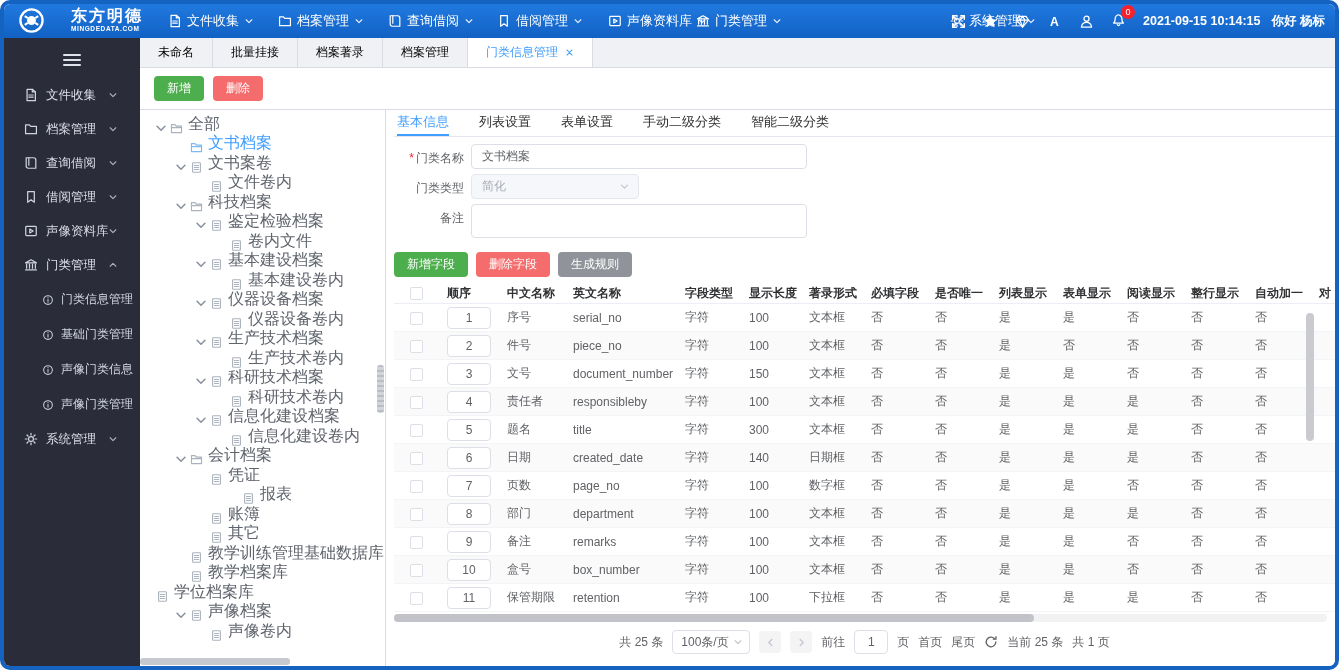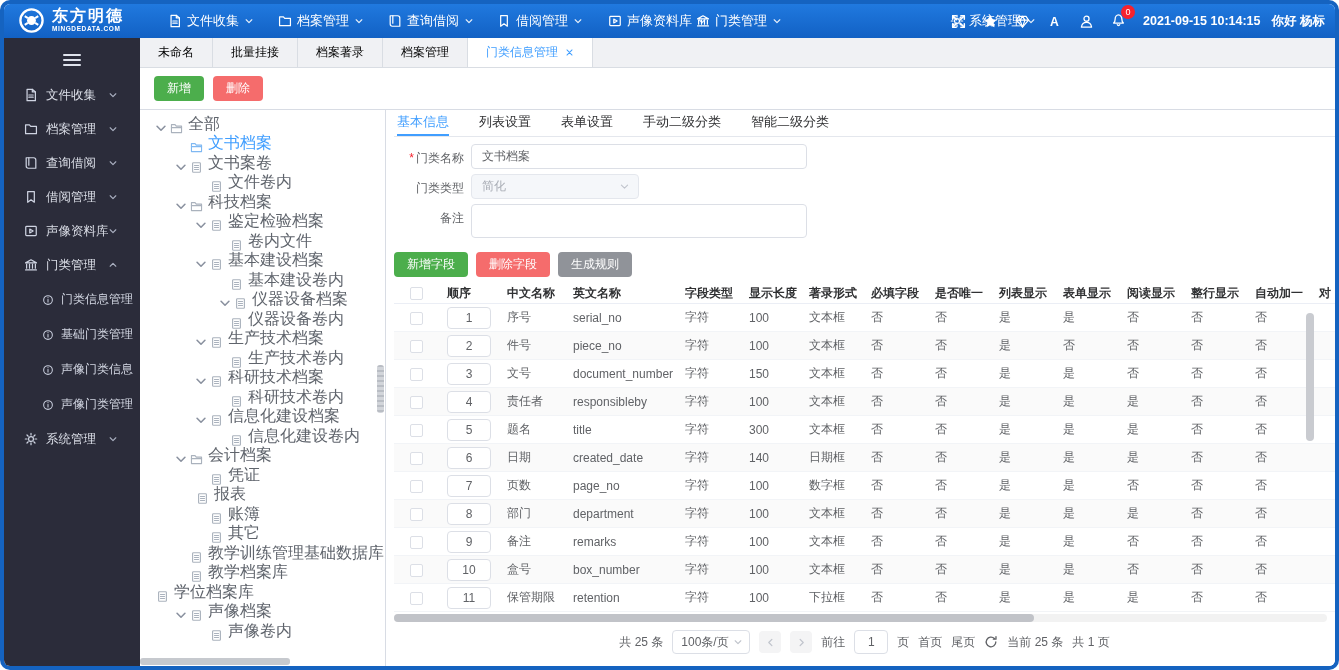--- a/index.html
+++ b/index.html
@@ -6,21 +6,21 @@
   html,body { width:1339px; height:670px; }
   body { font-family:"Liberation Sans","DejaVu Sans",sans-serif; background:#fff; }
   .shell { width:1339px; height:670px; background:#1563c0; border-radius:10px; padding:4px; }
   .win { width:100%; height:100%; background:#fff; border-radius:6px; overflow:hidden; position:relative; }
 
   
   .topbar { position:absolute; left:0; top:0; width:1331px; height:34px;
     background:linear-gradient(180deg,#2079df 0%,#1261c4 100%); color:#fff; z-index:5; }
   .brand { position:absolute; left:14px; top:3px; display:flex; align-items:center; gap:7px; }
   .brand .logo { width:27px; height:27px; }
-  .brand-text { line-height:1; }
+  .brand-text { line-height:1;margin-left:19px; }
   .brand-name { font-size:16px; font-weight:bold; letter-spacing:2px; }
   .brand-domain { font-size:6.5px; letter-spacing:.6px; margin-top:2px; font-weight:bold; }
   .top-menu { position:absolute; top:0; height:34px; display:flex; align-items:center; gap:5px;
     font-size:13px; cursor:pointer; white-space:nowrap; }
   .top-menu .ic { width:14px; height:14px; }
   .top-menu .caret { width:10px; height:10px; opacity:.9; }
   .top-actions { position:absolute; right:10px; top:0; height:34px; display:flex; align-items:center; gap:17px; }
   .top-actions .ic { width:15px; height:15px; }
   .bell-wrap { position:relative; }
   .badge { position:absolute; top:-7px; right:-9px; min-width:14px; height:14px; border-radius:8px;
@@ -565,104 +565,104 @@
               <div class="tree-row" style="padding-left: 74px;">
                 <span class="spacer"></span>
                 <span class="ic ticon">
                   <svg viewBox="0 0 16 16" fill="none" stroke="currentColor" stroke-width="1.4" stroke-linecap="round" stroke-linejoin="round">
                     <rect x="3.2" y="2.2" width="9.6" height="11.6" rx="1"></rect>
                     <path d="M5.5 5.5h5M5.5 8h5M5.5 10.5h5"></path>
                   </svg>
                 </span>
                 <span>基本建设卷内</span>
               </div>
-              <div class="tree-row" style="padding-left: 54px; margin-left: 24px;">
-                <span class="ic arrow">
-                  <svg viewBox="0 0 16 16" fill="none" stroke="currentColor" stroke-width="1.8" stroke-linecap="round" stroke-linejoin="round">
-                    <path d="M3.5 6L8 10.5 12.5 6"></path>
-                  </svg>
-                </span>
-                <span class="ic ticon">
-                  <svg viewBox="0 0 16 16" fill="none" stroke="currentColor" stroke-width="1.4" stroke-linecap="round" stroke-linejoin="round">
-                    <rect x="3.2" y="2.2" width="9.6" height="11.6" rx="1"></rect>
-                    <path d="M5.5 5.5h5M5.5 8h5M5.5 10.5h5"></path>
-                  </svg>
-                </span>
-                <span>仪器设备档案</span>
-              </div>
-              <div class="tree-row" style="padding-left: 74px;">
-                <span class="spacer"></span>
-                <span class="ic ticon">
-                  <svg viewBox="0 0 16 16" fill="none" stroke="currentColor" stroke-width="1.4" stroke-linecap="round" stroke-linejoin="round">
-                    <rect x="3.2" y="2.2" width="9.6" height="11.6" rx="1"></rect>
-                    <path d="M5.5 5.5h5M5.5 8h5M5.5 10.5h5"></path>
-                  </svg>
-                </span>
-                <span>仪器设备卷内</span>
-              </div>
               <div class="tree-row" style="padding-left: 54px;">
                 <span class="ic arrow">
                   <svg viewBox="0 0 16 16" fill="none" stroke="currentColor" stroke-width="1.8" stroke-linecap="round" stroke-linejoin="round">
                     <path d="M3.5 6L8 10.5 12.5 6"></path>
                   </svg>
                 </span>
                 <span class="ic ticon">
                   <svg viewBox="0 0 16 16" fill="none" stroke="currentColor" stroke-width="1.4" stroke-linecap="round" stroke-linejoin="round">
                     <rect x="3.2" y="2.2" width="9.6" height="11.6" rx="1"></rect>
                     <path d="M5.5 5.5h5M5.5 8h5M5.5 10.5h5"></path>
                   </svg>
                 </span>
-                <span>生产技术档案</span>
+                <span>仪器设备档案</span>
               </div>
               <div class="tree-row" style="padding-left: 74px;">
                 <span class="spacer"></span>
                 <span class="ic ticon">
                   <svg viewBox="0 0 16 16" fill="none" stroke="currentColor" stroke-width="1.4" stroke-linecap="round" stroke-linejoin="round">
                     <rect x="3.2" y="2.2" width="9.6" height="11.6" rx="1"></rect>
                     <path d="M5.5 5.5h5M5.5 8h5M5.5 10.5h5"></path>
                   </svg>
                 </span>
-                <span>生产技术卷内</span>
+                <span>仪器设备卷内</span>
               </div>
               <div class="tree-row" style="padding-left: 54px;">
                 <span class="ic arrow">
                   <svg viewBox="0 0 16 16" fill="none" stroke="currentColor" stroke-width="1.8" stroke-linecap="round" stroke-linejoin="round">
                     <path d="M3.5 6L8 10.5 12.5 6"></path>
                   </svg>
                 </span>
                 <span class="ic ticon">
                   <svg viewBox="0 0 16 16" fill="none" stroke="currentColor" stroke-width="1.4" stroke-linecap="round" stroke-linejoin="round">
                     <rect x="3.2" y="2.2" width="9.6" height="11.6" rx="1"></rect>
                     <path d="M5.5 5.5h5M5.5 8h5M5.5 10.5h5"></path>
                   </svg>
                 </span>
-                <span>科研技术档案</span>
+                <span>生产技术档案</span>
               </div>
               <div class="tree-row" style="padding-left: 74px;">
                 <span class="spacer"></span>
                 <span class="ic ticon">
                   <svg viewBox="0 0 16 16" fill="none" stroke="currentColor" stroke-width="1.4" stroke-linecap="round" stroke-linejoin="round">
                     <rect x="3.2" y="2.2" width="9.6" height="11.6" rx="1"></rect>
                     <path d="M5.5 5.5h5M5.5 8h5M5.5 10.5h5"></path>
                   </svg>
                 </span>
-                <span>科研技术卷内</span>
+                <span>生产技术卷内</span>
               </div>
               <div class="tree-row" style="padding-left: 54px;">
                 <span class="ic arrow">
                   <svg viewBox="0 0 16 16" fill="none" stroke="currentColor" stroke-width="1.8" stroke-linecap="round" stroke-linejoin="round">
                     <path d="M3.5 6L8 10.5 12.5 6"></path>
                   </svg>
                 </span>
                 <span class="ic ticon">
                   <svg viewBox="0 0 16 16" fill="none" stroke="currentColor" stroke-width="1.4" stroke-linecap="round" stroke-linejoin="round">
                     <rect x="3.2" y="2.2" width="9.6" height="11.6" rx="1"></rect>
                     <path d="M5.5 5.5h5M5.5 8h5M5.5 10.5h5"></path>
                   </svg>
                 </span>
+                <span>科研技术档案</span>
+              </div>
+              <div class="tree-row" style="padding-left: 74px;">
+                <span class="spacer"></span>
+                <span class="ic ticon">
+                  <svg viewBox="0 0 16 16" fill="none" stroke="currentColor" stroke-width="1.4" stroke-linecap="round" stroke-linejoin="round">
+                    <rect x="3.2" y="2.2" width="9.6" height="11.6" rx="1"></rect>
+                    <path d="M5.5 5.5h5M5.5 8h5M5.5 10.5h5"></path>
+                  </svg>
+                </span>
+                <span>科研技术卷内</span>
+              </div>
+              <div class="tree-row" style="padding-left: 54px;">
+                <span class="ic arrow">
+                  <svg viewBox="0 0 16 16" fill="none" stroke="currentColor" stroke-width="1.8" stroke-linecap="round" stroke-linejoin="round">
+                    <path d="M3.5 6L8 10.5 12.5 6"></path>
+                  </svg>
+                </span>
+                <span class="ic ticon">
+                  <svg viewBox="0 0 16 16" fill="none" stroke="currentColor" stroke-width="1.4" stroke-linecap="round" stroke-linejoin="round">
+                    <rect x="3.2" y="2.2" width="9.6" height="11.6" rx="1"></rect>
+                    <path d="M5.5 5.5h5M5.5 8h5M5.5 10.5h5"></path>
+                  </svg>
+                </span>
                 <span>信息化建设档案</span>
               </div>
               <div class="tree-row" style="padding-left: 74px;">
                 <span class="spacer"></span>
                 <span class="ic ticon">
                   <svg viewBox="0 0 16 16" fill="none" stroke="currentColor" stroke-width="1.4" stroke-linecap="round" stroke-linejoin="round">
                     <rect x="3.2" y="2.2" width="9.6" height="11.6" rx="1"></rect>
                     <path d="M5.5 5.5h5M5.5 8h5M5.5 10.5h5"></path>
                   </svg>
                 </span>
@@ -685,21 +685,21 @@
               <div class="tree-row" style="padding-left: 54px;">
                 <span class="spacer"></span>
                 <span class="ic ticon">
                   <svg viewBox="0 0 16 16" fill="none" stroke="currentColor" stroke-width="1.4" stroke-linecap="round" stroke-linejoin="round">
                     <rect x="3.2" y="2.2" width="9.6" height="11.6" rx="1"></rect>
                     <path d="M5.5 5.5h5M5.5 8h5M5.5 10.5h5"></path>
                   </svg>
                 </span>
                 <span>凭证</span>
               </div>
-              <div class="tree-row" style="padding-left: 40px;">
+              <div class="tree-row" style="padding-left: 86px;">
                 <span class="spacer"></span>
                 <span class="ic ticon">
                   <svg viewBox="0 0 16 16" fill="none" stroke="currentColor" stroke-width="1.4" stroke-linecap="round" stroke-linejoin="round">
                     <rect x="3.2" y="2.2" width="9.6" height="11.6" rx="1"></rect>
                     <path d="M5.5 5.5h5M5.5 8h5M5.5 10.5h5"></path>
                   </svg>
                 </span>
                 <span>报表</span>
               </div>
               <div class="tree-row" style="padding-left: 54px;">

